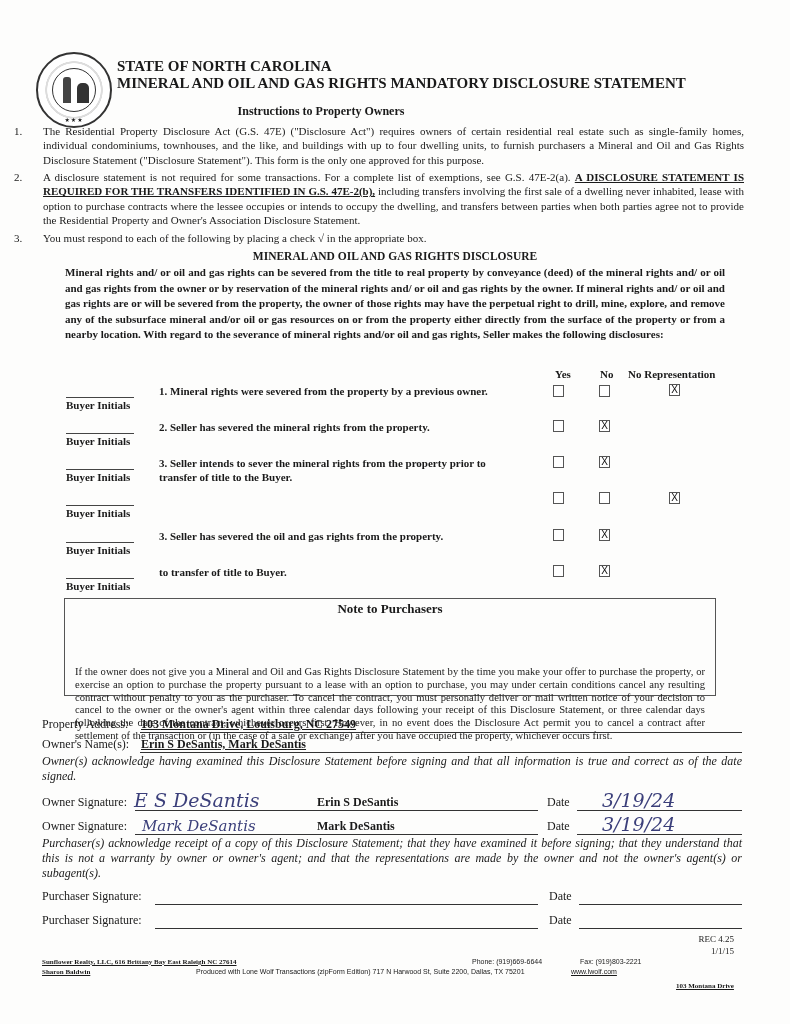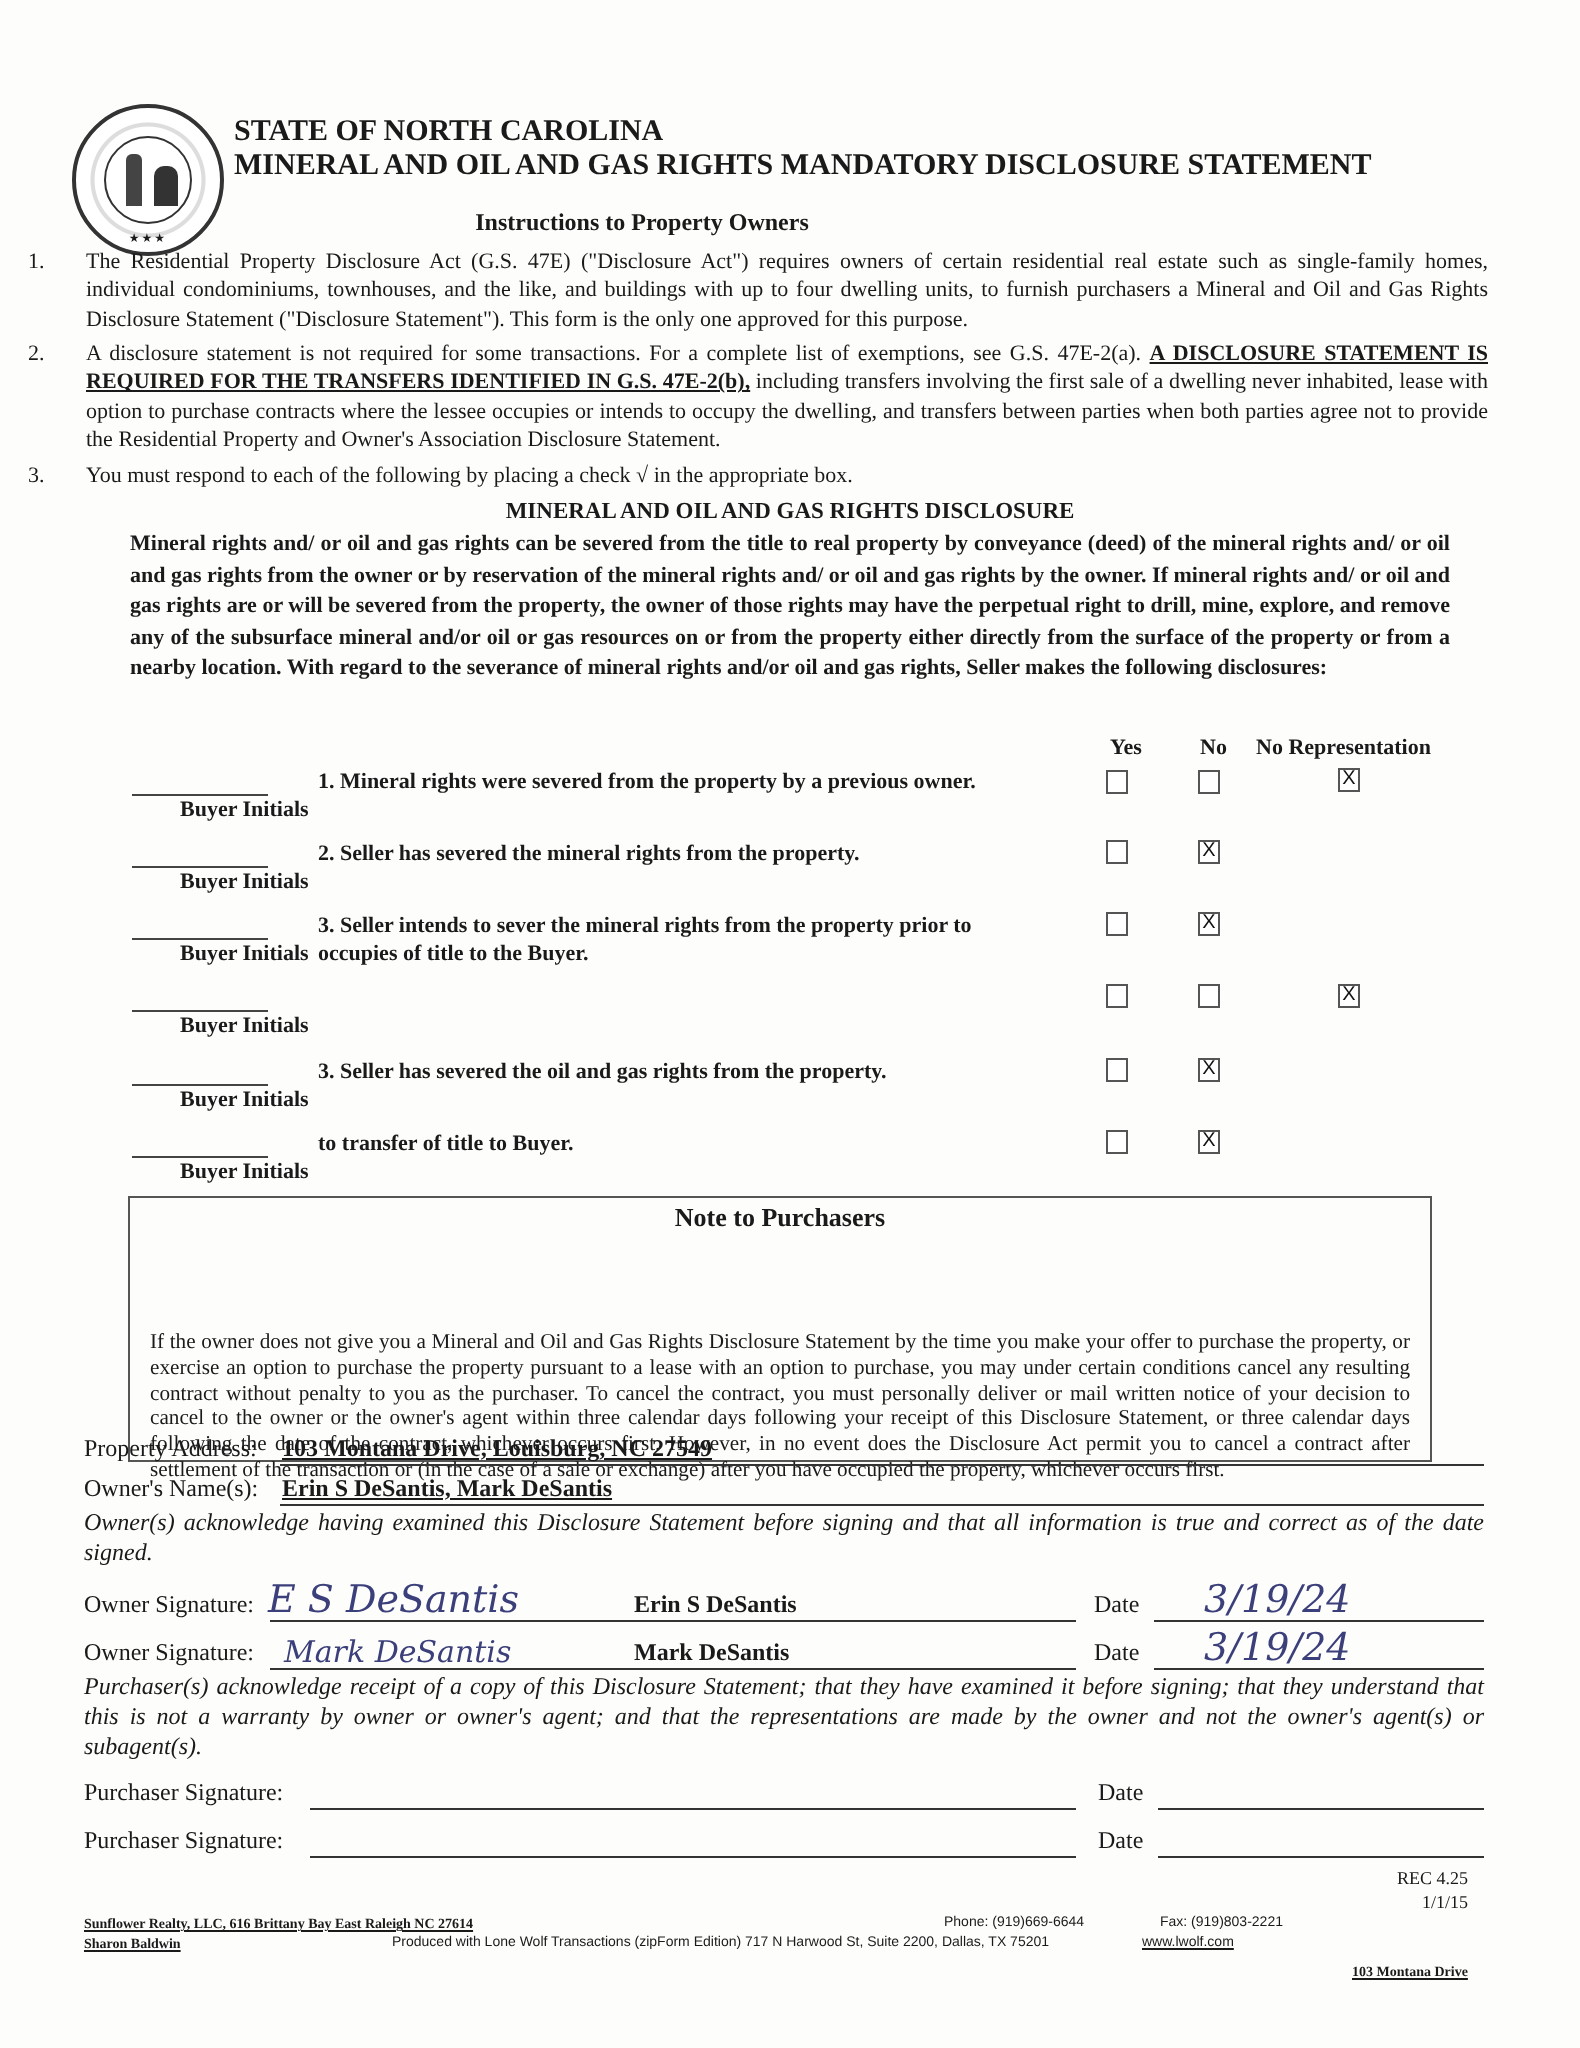--- a/index.html
+++ b/index.html
@@ -30,27 +30,27 @@
   .sec-para { left: 65px; width: 660px; top: 265px; font-size: 11px; line-height: 15.6px; font-weight: bold; text-align: justify; }
 
   
   .col-yes { left: 555px; top: 368px; font-size: 11px; font-weight: bold; }
   .col-no  { left: 600px; top: 368px; font-size: 11px; font-weight: bold; }
   .col-nr  { left: 628px; top: 368px; font-size: 11px; font-weight: bold; }
 
   
   .item-row { left: 0; width: 790px; height: 36px; }
   .init-line { position: absolute; left: 66px; top: 0; width: 68px; border-top: 1px solid #444; }
-  .init-label { position: absolute; left: 66px; font-size: 11px; font-weight: bold; margin-left: 24px; }
+  .init-label { position: absolute; left: 66px; font-size: 11px; font-weight: bold; }
   .item-text { position: absolute; left: 159px; font-size: 11px; font-weight: bold; line-height: 14px; width: 370px; }
   .cb { position: absolute; width: 11px; height: 12px; border: 1px solid #555; background: #fff;
         font-family: "Liberation Sans", sans-serif; font-size: 10px; line-height: 10px; text-align: center; color: #111; }
 
   
-  .note-box { left: 64px; top: 598px; width: 652px; height: 133px; border: 1.5px solid #555; }
+  .note-box { left: 64px; top: 598px; width: 652px; height: 98px; border: 1.5px solid #555; }
   .note-title { left: 0; width: 100%; top: 2px; text-align: center; font-size: 13px; font-weight: bold; position: absolute; }
   .note-text { position: absolute; left: 10px; right: 10px; top: 19px; font-size: 10.6px; line-height: 12.8px; text-align: justify; margin-top: 48px; }
 
   
   .field-row { left: 42px; width: 700px; font-size: 12px; height: 16px; }
   .field-label { position: absolute; left: 0; bottom: 1px; }
   .field-line { position: absolute; bottom: 0; border-bottom: 1px solid #333; }
   .field-val { position: absolute; bottom: 1px; font-weight: bold; text-decoration: underline; }
   .italic-para { left: 42px; width: 700px; font-size: 12px; font-style: italic; line-height: 15px; text-align: justify; }
 
@@ -110,21 +110,21 @@
   <div class="item-text" style="top:0;">2. Seller has severed the mineral rights from the property.</div>
   <div class="cb" style="left:553px;top:0px;"></div>
   <div class="cb" style="left:599px;top:0px;">X</div>
 </div>
 
 <div class="abs item-row" style="top:456px;">
   <div class="init-line" style="top:13px;"></div>
   <div class="init-label" style="top:15px;">Buyer Initials</div>
   <div class="item-text" style="top:0;">
     <div>3. Seller intends to sever the mineral rights from the property prior to</div>
-    <div>occupies of title to the Buyer.</div>
+    <div>transfer of title to the Buyer.</div>
   </div>
   <div class="cb" style="left:553px;top:0px;"></div>
   <div class="cb" style="left:599px;top:0px;">X</div>
 </div>
 
 <div class="abs item-row" style="top:492px;">
   <div class="init-line" style="top:13px;"></div>
   <div class="init-label" style="top:15px;">Buyer Initials</div>
   <div class="cb" style="left:553px;top:0px;"></div>
   <div class="cb" style="left:599px;top:0px;"></div>

